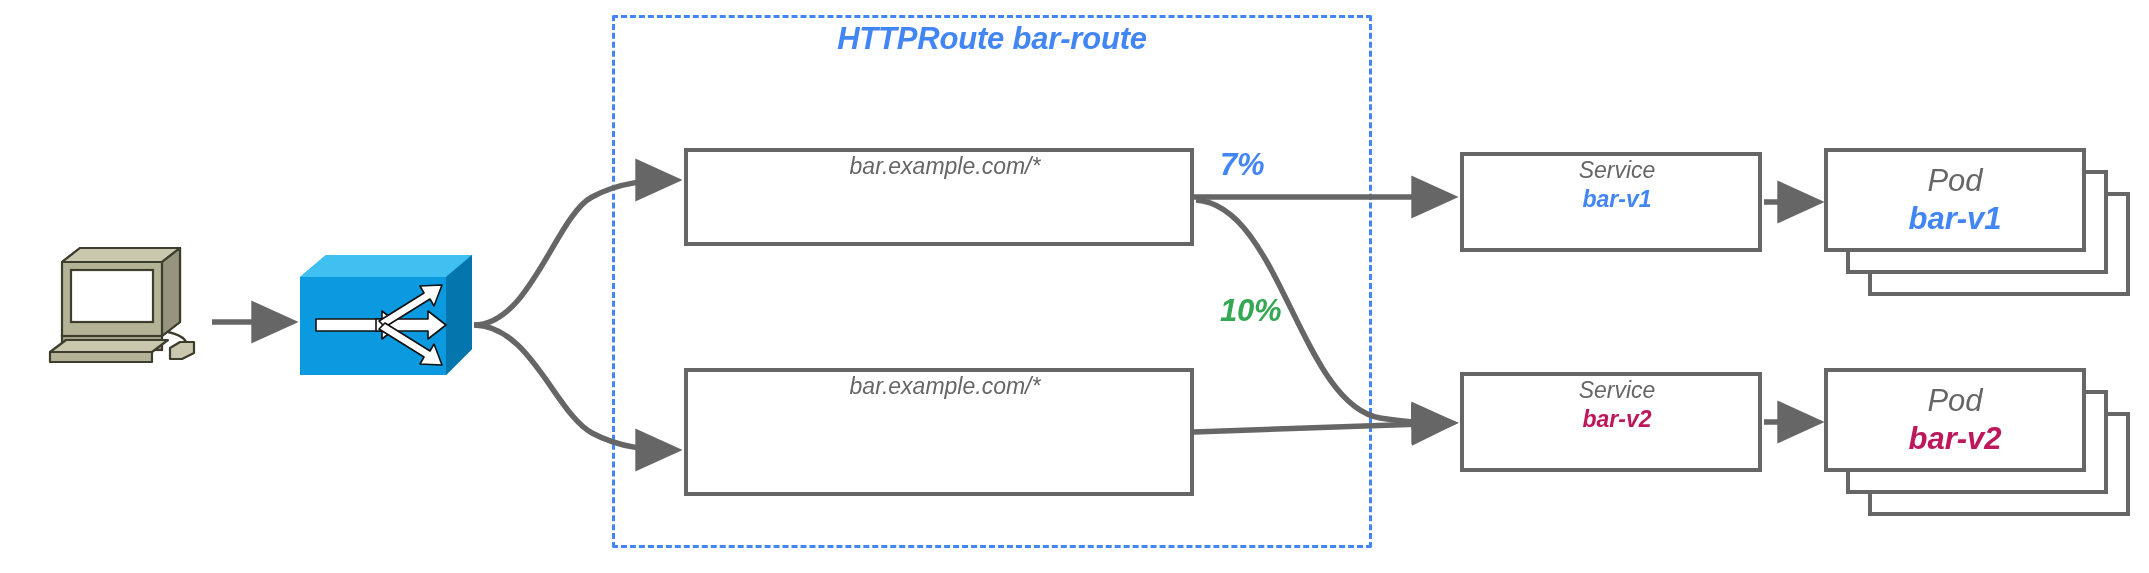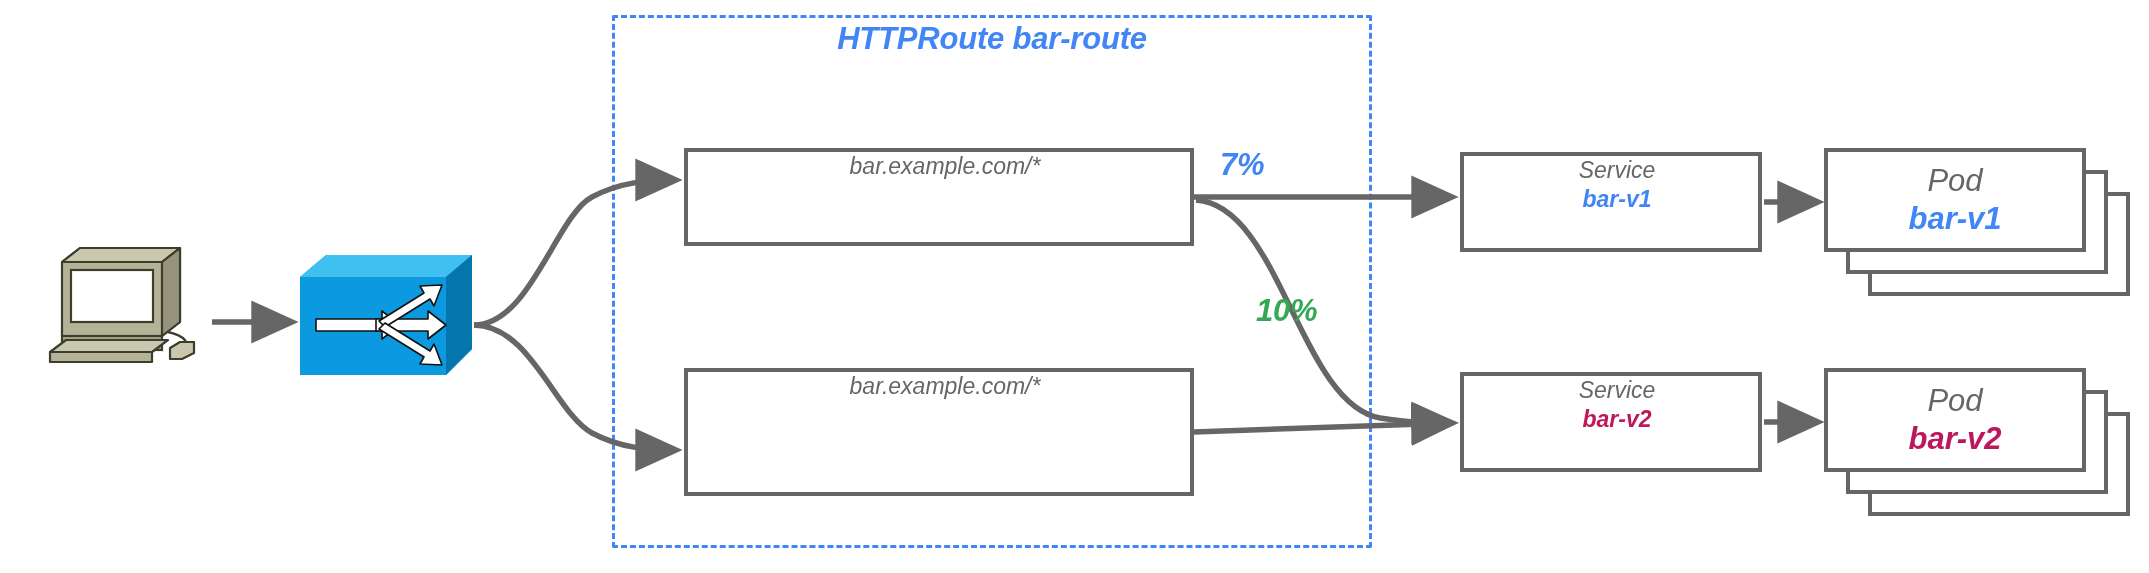--- a/index.html
+++ b/index.html
@@ -92,21 +92,21 @@
     font-size: 31px;
     font-weight: bold;
     letter-spacing: -0.2px;
   }
   .pct {
     font-size: 31px;
     font-weight: bold;
     letter-spacing: -0.2px;
   }
   .pct-90 { left: 1220px; top: 147px; color: #4285f4; }
-  .pct-10 { left: 1220px; top: 293px; color: #34a853; margin-left: 36px; }
+  .pct-10 { left: 1220px; top: 293px; color: #34a853; }
 
   
   .computer { left: 44px; top: 240px; width: 160px; height: 130px; }
   
   .lbicon { left: 300px; top: 255px; width: 172px; height: 120px; }
 
   svg { display: block; overflow: visible; }
   .edge-layer { left: 0; top: 0; width: 2149px; height: 573px; pointer-events: none; }
 </style>
 </head>

